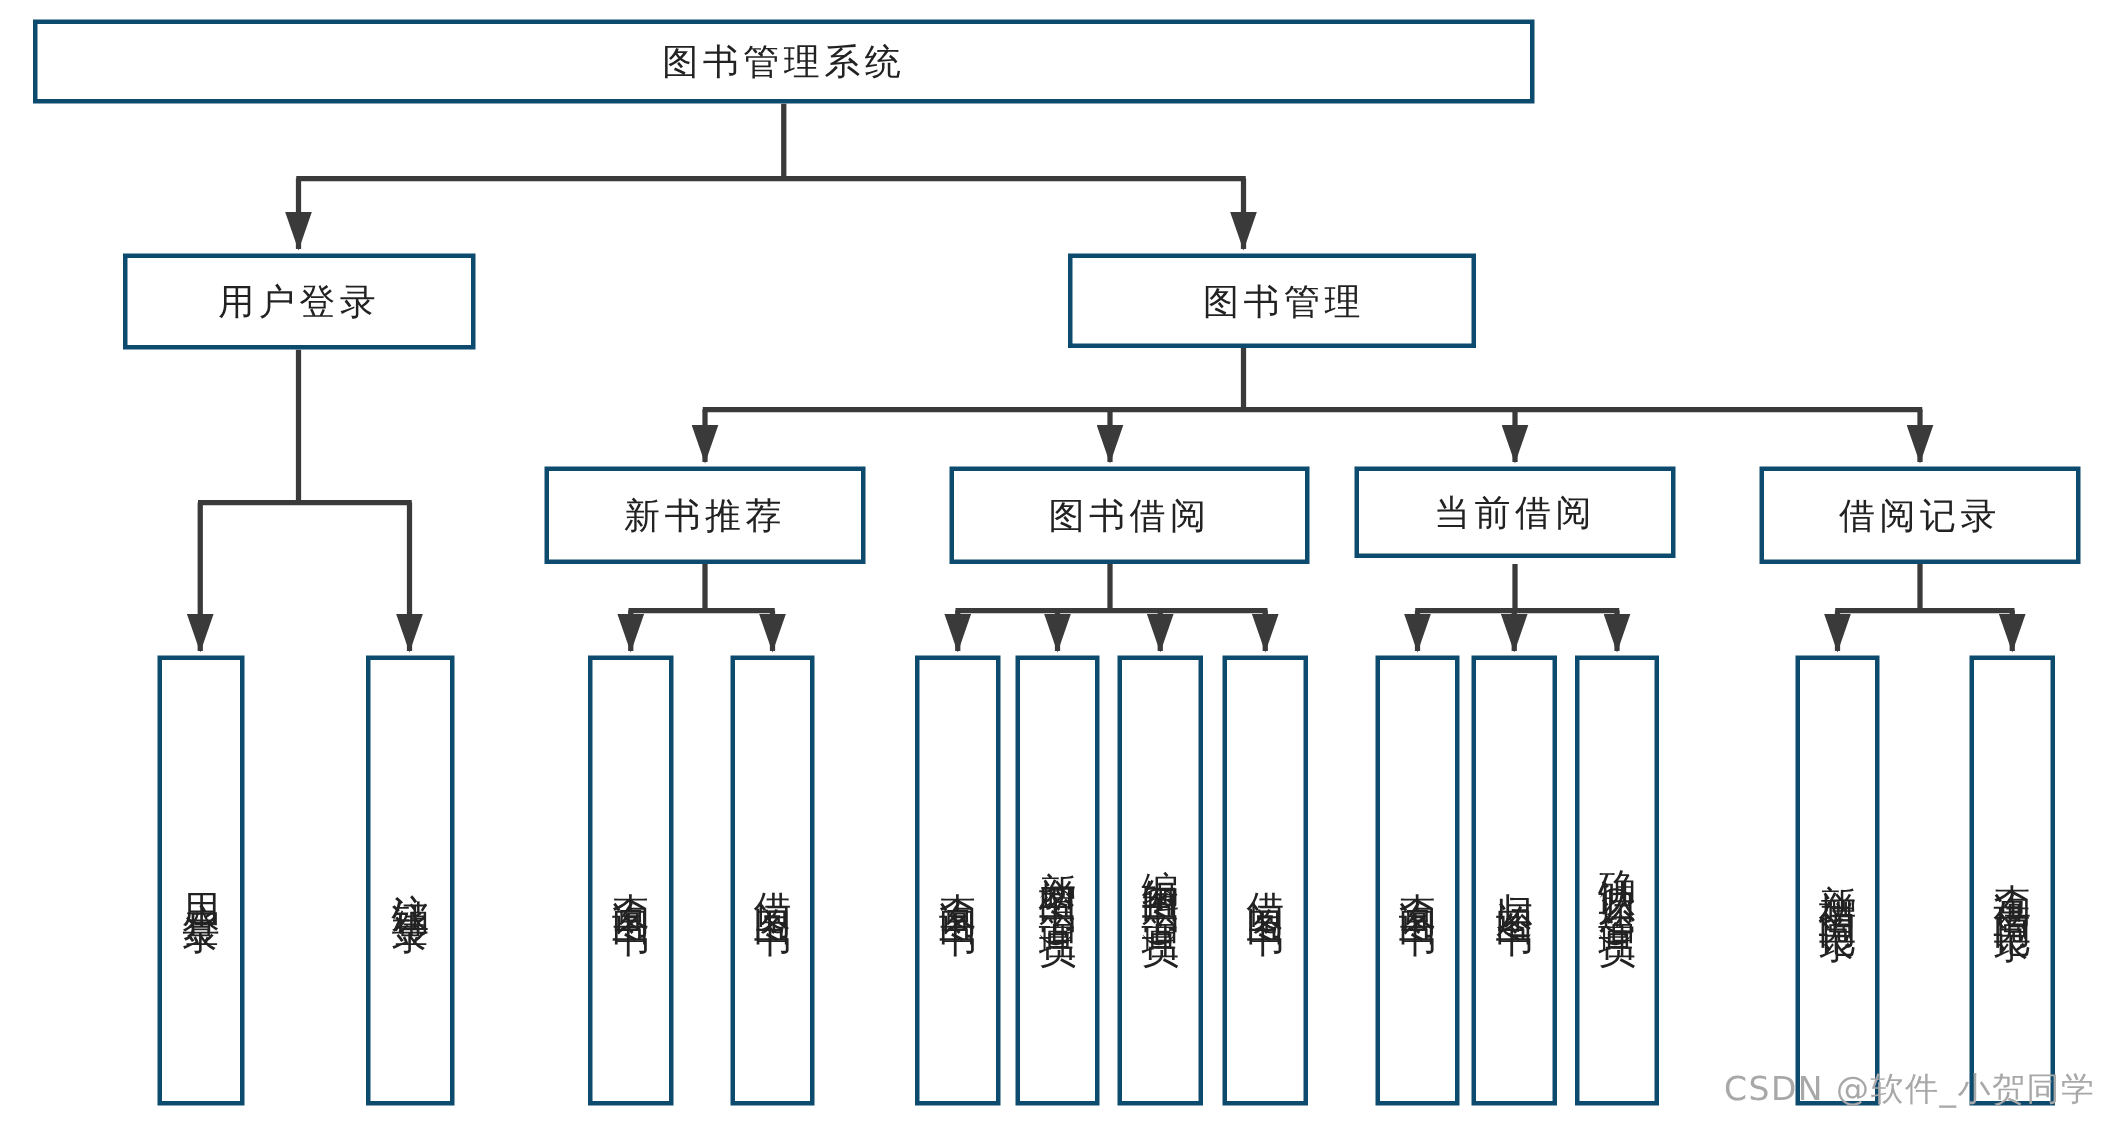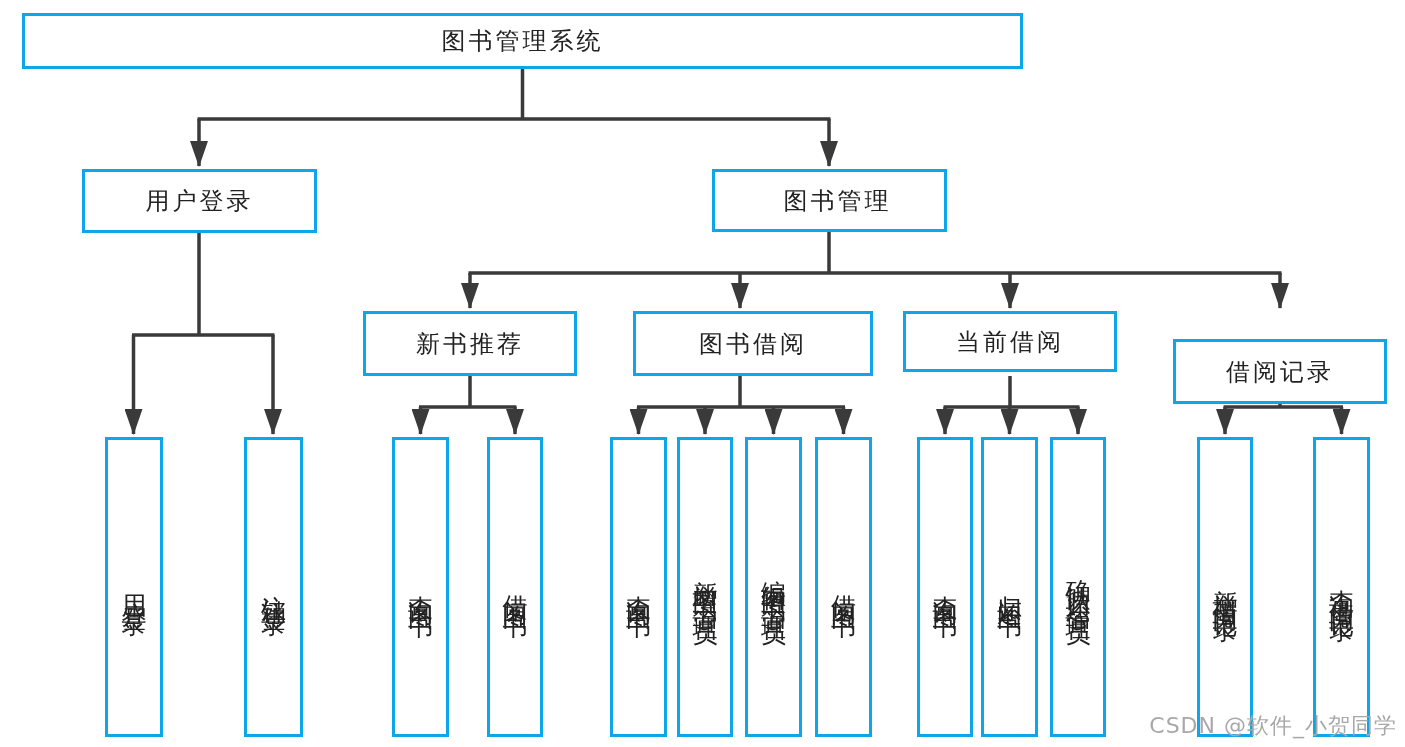--- a/index.html
+++ b/index.html
@@ -17,21 +17,21 @@
   }
   svg.wires {
     position: absolute;
     left: 0; top: 0;
     width: 1405px; height: 747px;
     pointer-events: none;
   }
   .node {
     position: absolute;
     box-sizing: border-box;
-    border: 3px solid #0ea5e9;
+    border: 3px solid #0c4a6e;
     background: #ffffff;
     display: flex;
     align-items: center;
     justify-content: center;
     z-index: 2;
   }
   .node .hlabel {
     font-size: 24px;
     letter-spacing: 3px;
     color: #222222;
@@ -105,34 +105,34 @@
     </g>
   </svg>
 
   <div class="node" style="left:22px; top:13px; width:1001px; height:56px;">
     <span class="hlabel">图书管理系统</span>
   </div>
 
   <div class="node" style="left:82px; top:169px; width:235px; height:64px;">
     <span class="hlabel">用户登录</span>
   </div>
-  <div class="node" style="left:712px; top:169px; width:235px; height:63px;padding-left:16px;">
+  <div class="node" style="left:712px; top:169px; width:272px; height:63px;padding-left:16px;">
     <span class="hlabel">图书管理</span>
   </div>
 
   <div class="node" style="left:363px; top:311px; width:214px; height:65px;">
     <span class="hlabel">新书推荐</span>
   </div>
   <div class="node" style="left:633px; top:311px; width:240px; height:65px;">
     <span class="hlabel">图书借阅</span>
   </div>
   <div class="node" style="left:903px; top:311px; width:214px; height:61px;">
     <span class="hlabel">当前借阅</span>
   </div>
-  <div class="node" style="left:1173px; top:311px; width:214px; height:65px;margin-top:28px;">
+  <div class="node" style="left:1173px; top:311px; width:214px; height:65px;">
     <span class="hlabel">借阅记录</span>
   </div>
 
   <div class="node" style="left:105px; top:437px; width:58px; height:300px;">
     <span class="vlabel">用户登录</span>
   </div>
   <div class="node" style="left:244px; top:437px; width:59px; height:300px;">
     <span class="vlabel">注销登录</span>
   </div>
 

